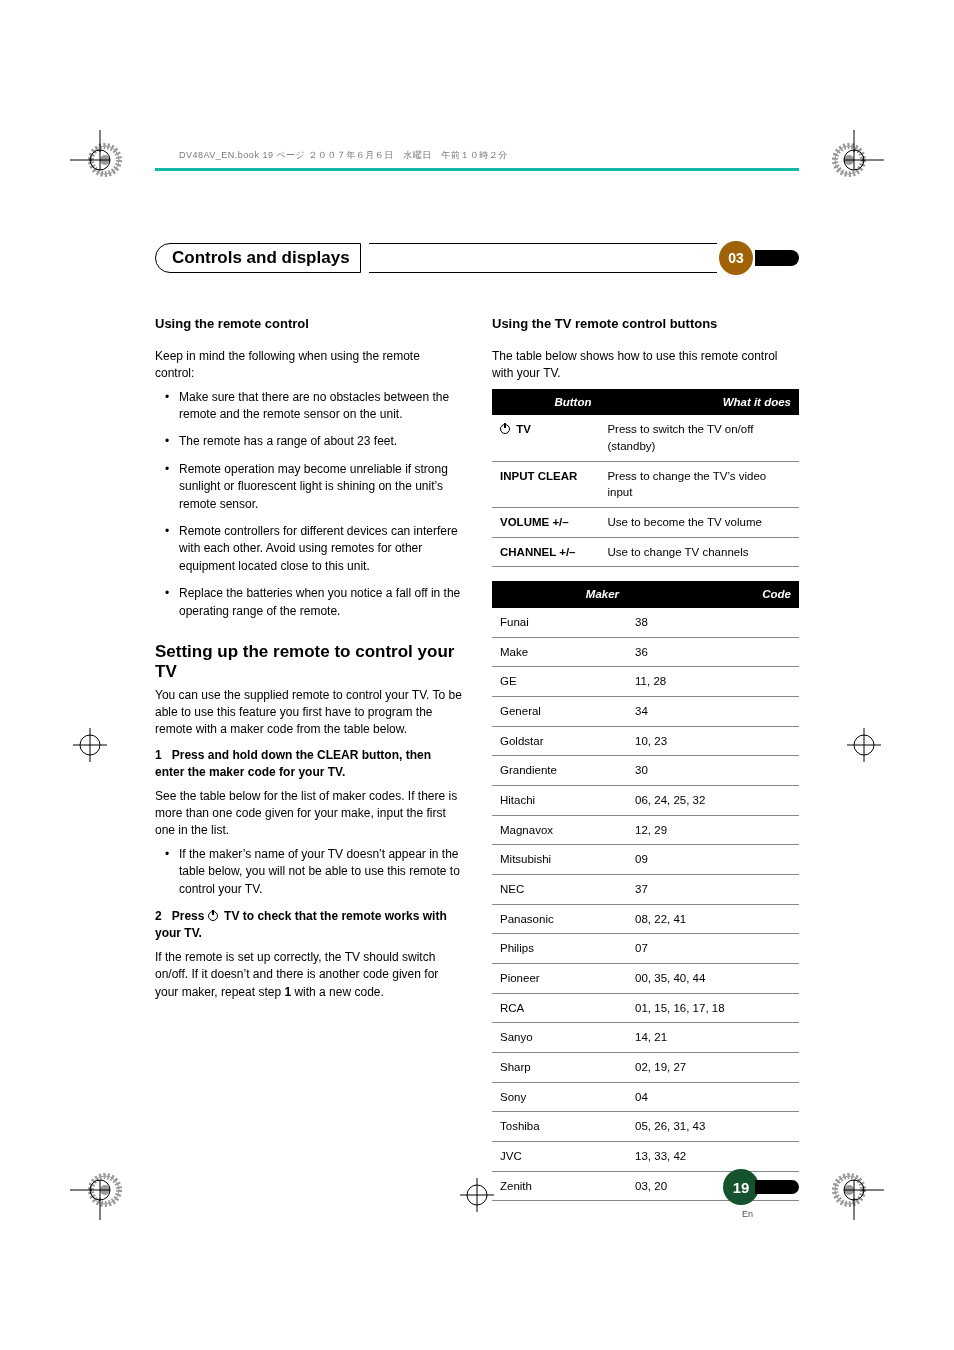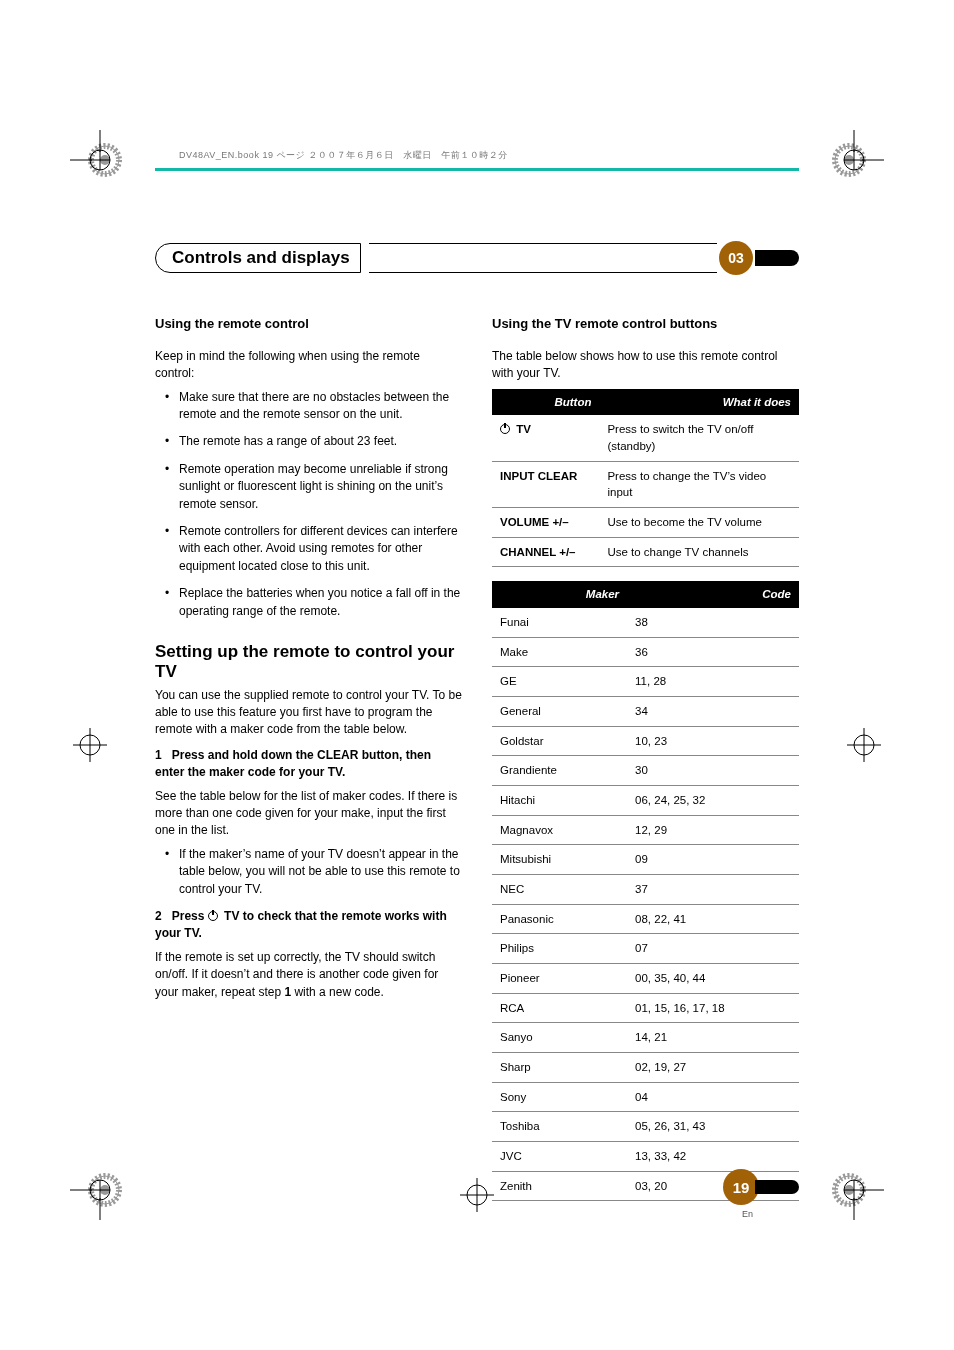--- a/index.html
+++ b/index.html
@@ -44,21 +44,21 @@
 
   table { width: 100%; border-collapse: collapse; font-size: 11.5px; margin-bottom: 14px; }
   th { background:#000; color:#fff; text-align:right; font-weight:bold; padding:5px 8px;font-style:italic; }
   td { padding:6px 8px; border-bottom:1px solid #888; vertical-align: top; }
   td:first-child { width: 44%; }
   .btn-tbl td:first-child { font-weight: bold; width: 35%; }
   .pwr { display:inline-block; width:10px; height:10px; border:1.3px solid #000; border-radius:50%; position:relative; margin-right:3px; vertical-align:-1px;}
   .pwr::after{content:"";position:absolute;top:-2px;left:3.4px;width:1.4px;height:5px;background:#000;}
 
   .pg { position:absolute; bottom: 0; right: 0; display:flex; align-items:center; }
-  .pg-circle { background:#a16207; color:#fff; width:36px; height:36px; border-radius:50%; display:flex; align-items:center; justify-content:center; font-weight:bold; font-size:15px; }
+  .pg-circle { background:#14532d; color:#fff; width:36px; height:36px; border-radius:50%; display:flex; align-items:center; justify-content:center; font-weight:bold; font-size:15px; }
   .pg-tail { background:#000; width:44px; height:14px; border-radius:0 8px 8px 0; margin-left:-4px; }
   .pg-en { position:absolute; bottom:-14px; right:46px; font-size:9px; color:#555; }
 </style>
 </head>
 <body>
 
 <svg class="dot-tl" viewBox="0 0 40 40">
     <circle cx="20" cy="20" r="14" fill="none" stroke="#999" stroke-width="1"></circle>
     <circle cx="20" cy="20" r="14" fill="none" stroke="#999" stroke-width="6" stroke-dasharray="2 2"></circle>
     <circle cx="20" cy="20" r="5" fill="#999"></circle>

